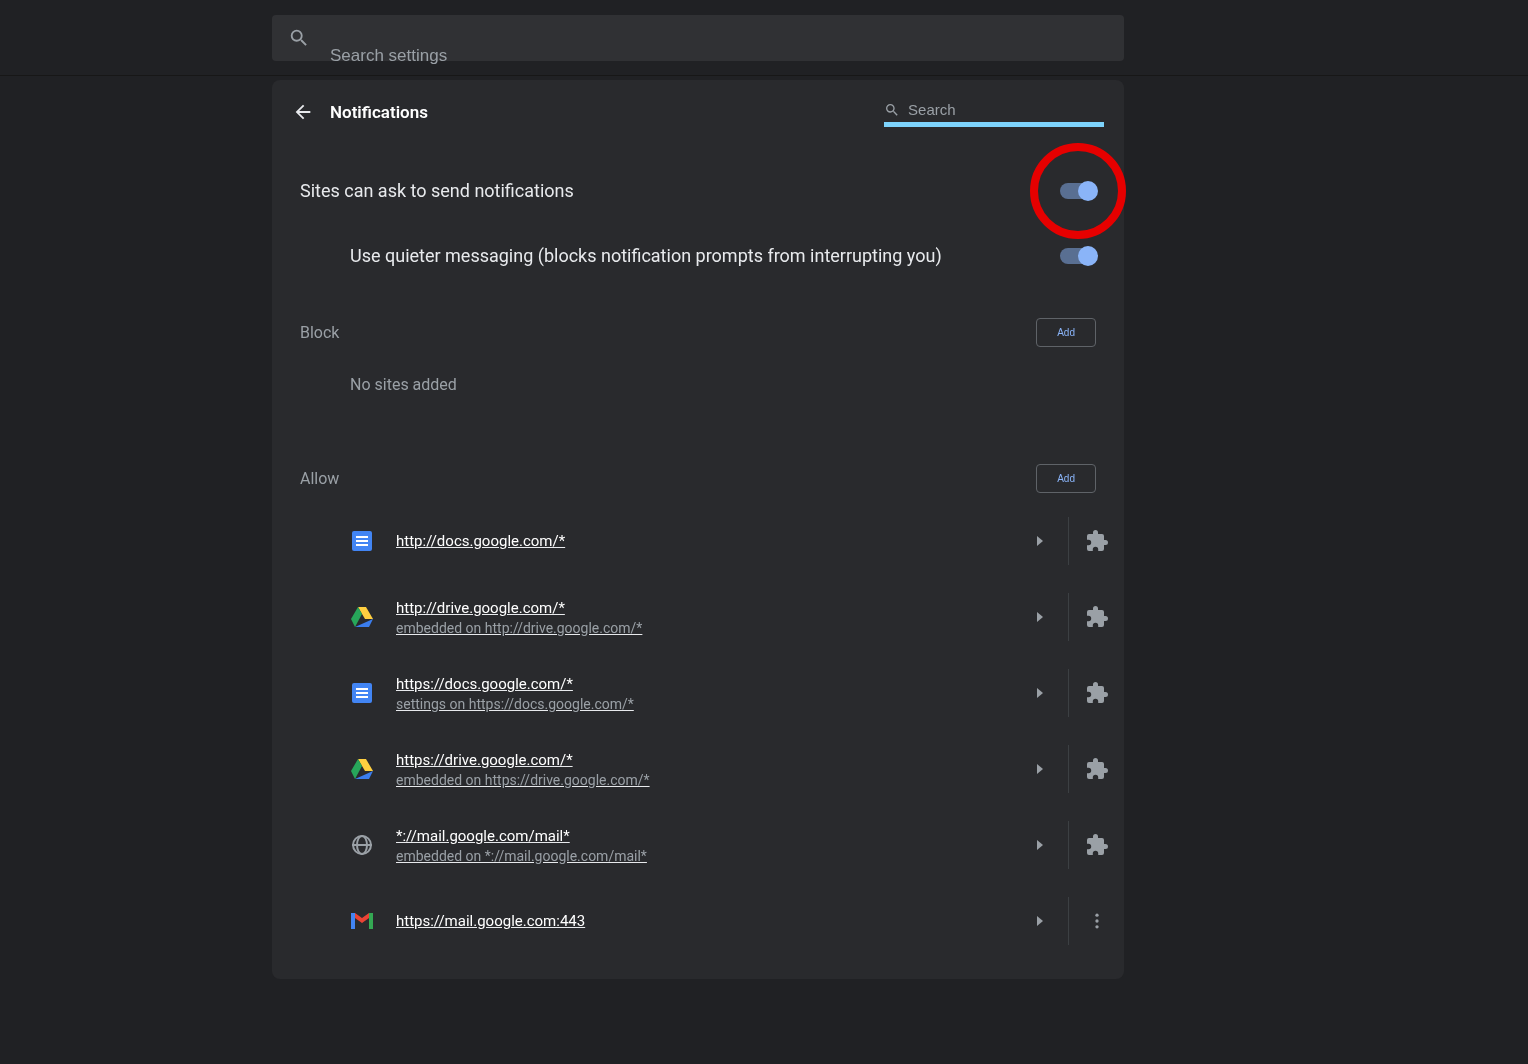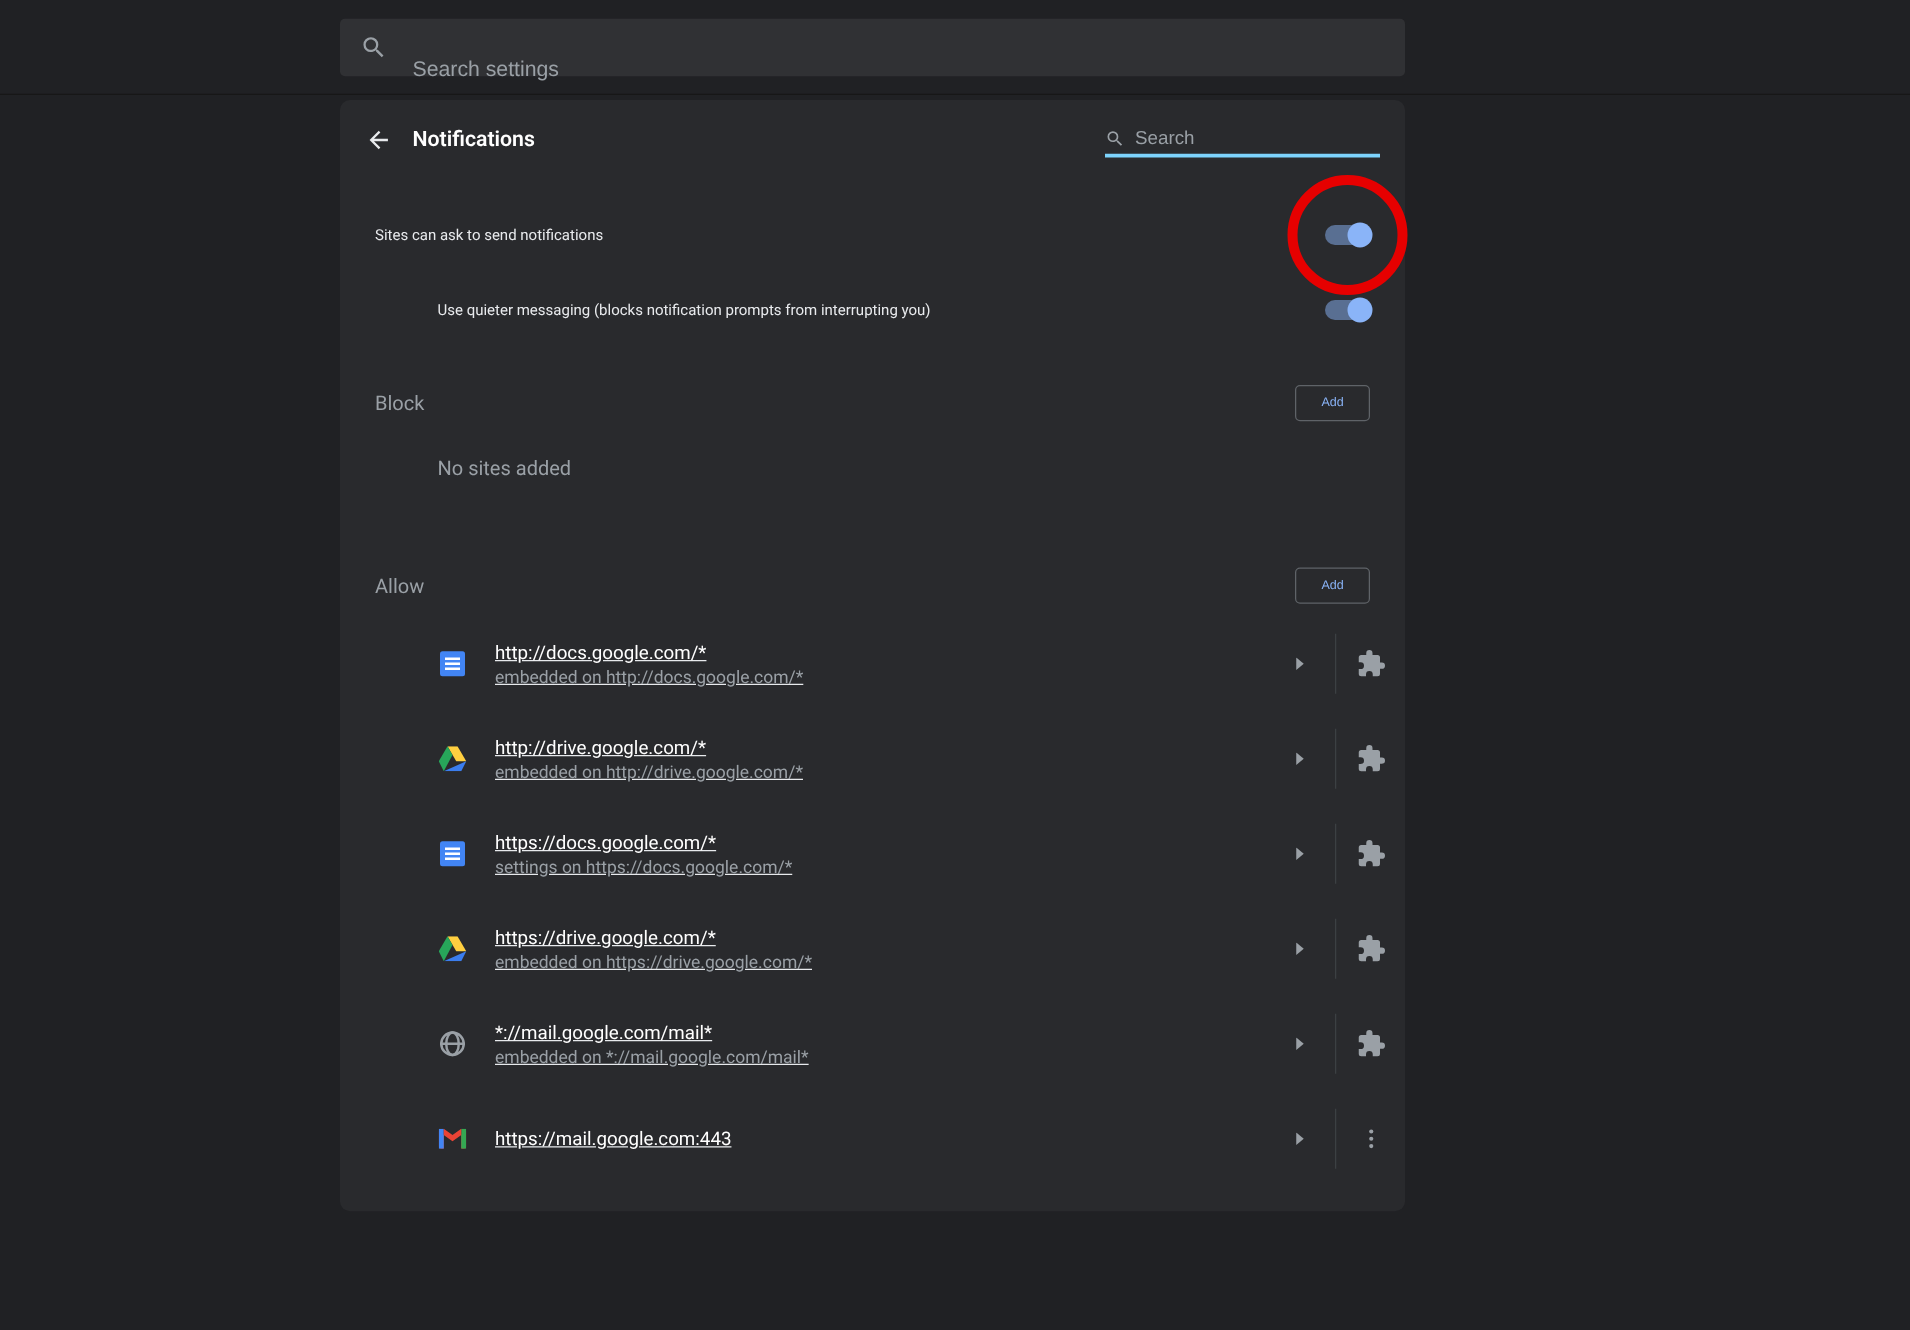--- a/index.html
+++ b/index.html
@@ -71,40 +71,40 @@
   .card-title {
     font-size: 17px;
     font-weight: 600;
     color: #ffffff;
     flex-shrink: 0;
   }
   .spacer { flex: 1; }
   .card-search {
     display: flex;
     align-items: center;
-    border-bottom: 3px solid #7dd3fc;
+    border-bottom: 5px solid #7dd3fc;
     width: 220px;
   }
   .card-search .mag2 {
     width: 18px; height: 18px; fill: #9aa0a6; margin-right: 8px;
   }
   .card-search input {
     background: transparent; border: none; outline: none;
     color: #e8eaed; font-size: 15px; width: 100%;
     padding: 4px 0;
   }
   .card-search input::placeholder { color: #9aa0a6; }
 
   .row {
     display: flex;
     align-items: center;
     padding: 22px 28px;
   }
   .row .label {
-    font-size: 12px;
+    font-size: 18px;
     color: #e8eaed;
     flex: 1;
   }
   .row.sub .label {
     margin-left: 50px;
   }
   .toggle {
     width: 36px; height: 16px;
     border-radius: 8px;
     background: #8ab4f880;
@@ -249,21 +249,20 @@
       <button class="add-btn">Add</button>
     </div>
 
     <div id="allow-list">
         <div class="site-row">
           <div class="site-icon">
             <div class="icon-docs"></div>
           </div>
           <div class="site-text">
             <div class="site-url">http://docs.google.com/*</div>
-            <div class="site-sub">embedded on http://docs.google.com/*</div>
           </div>
           <div class="row-actions">
             <div class="action-cell noborder">
               <svg class="chev" viewBox="0 0 10 10">
                 <path d="M2 0l6 5-6 5z"></path>
               </svg>
             </div>
             <div class="action-cell">
               <svg class="puzzle" viewBox="0 0 24 24">
                 <path d="M20.5 11H19V7a2 2 0 00-2-2h-4V3.5a2.5 2.5 0 00-5 0V5H4a2 2 0 00-2 2v3.8h1.5a2.7 2.7 0 010 5.4H2V20a2 2 0 002 2h3.8v-1.5a2.7 2.7 0 015.4 0V22H17a2 2 0 002-2v-4h1.5a2.5 2.5 0 000-5z"></path>

